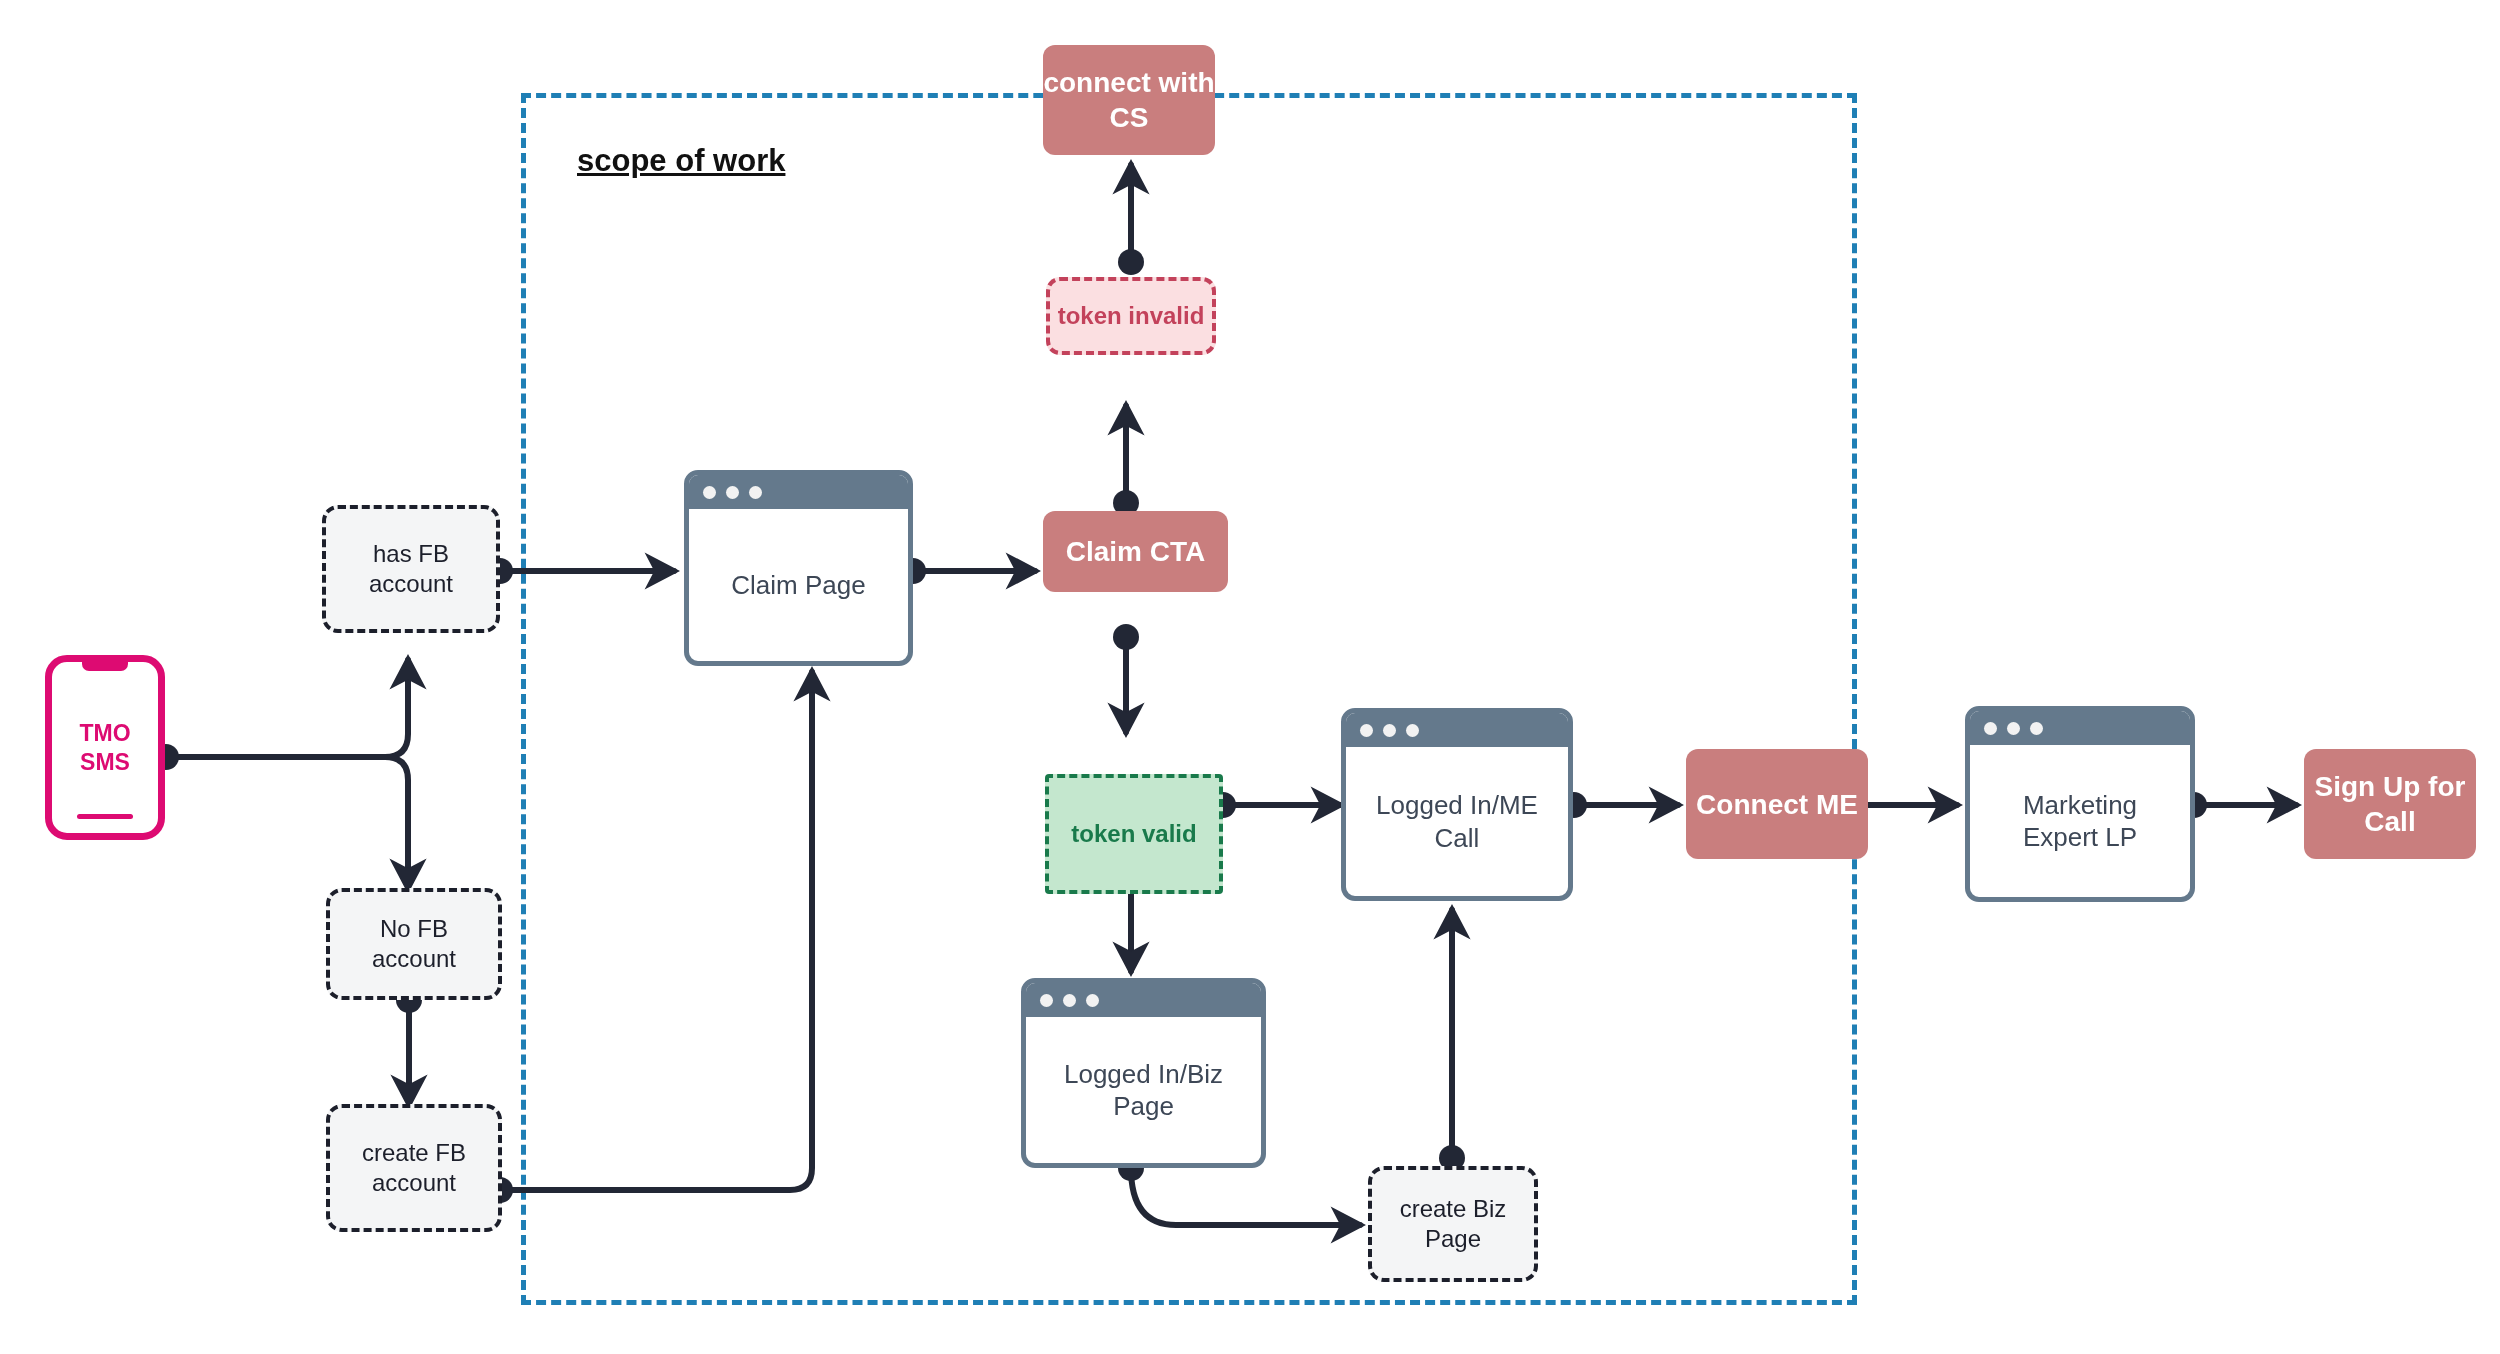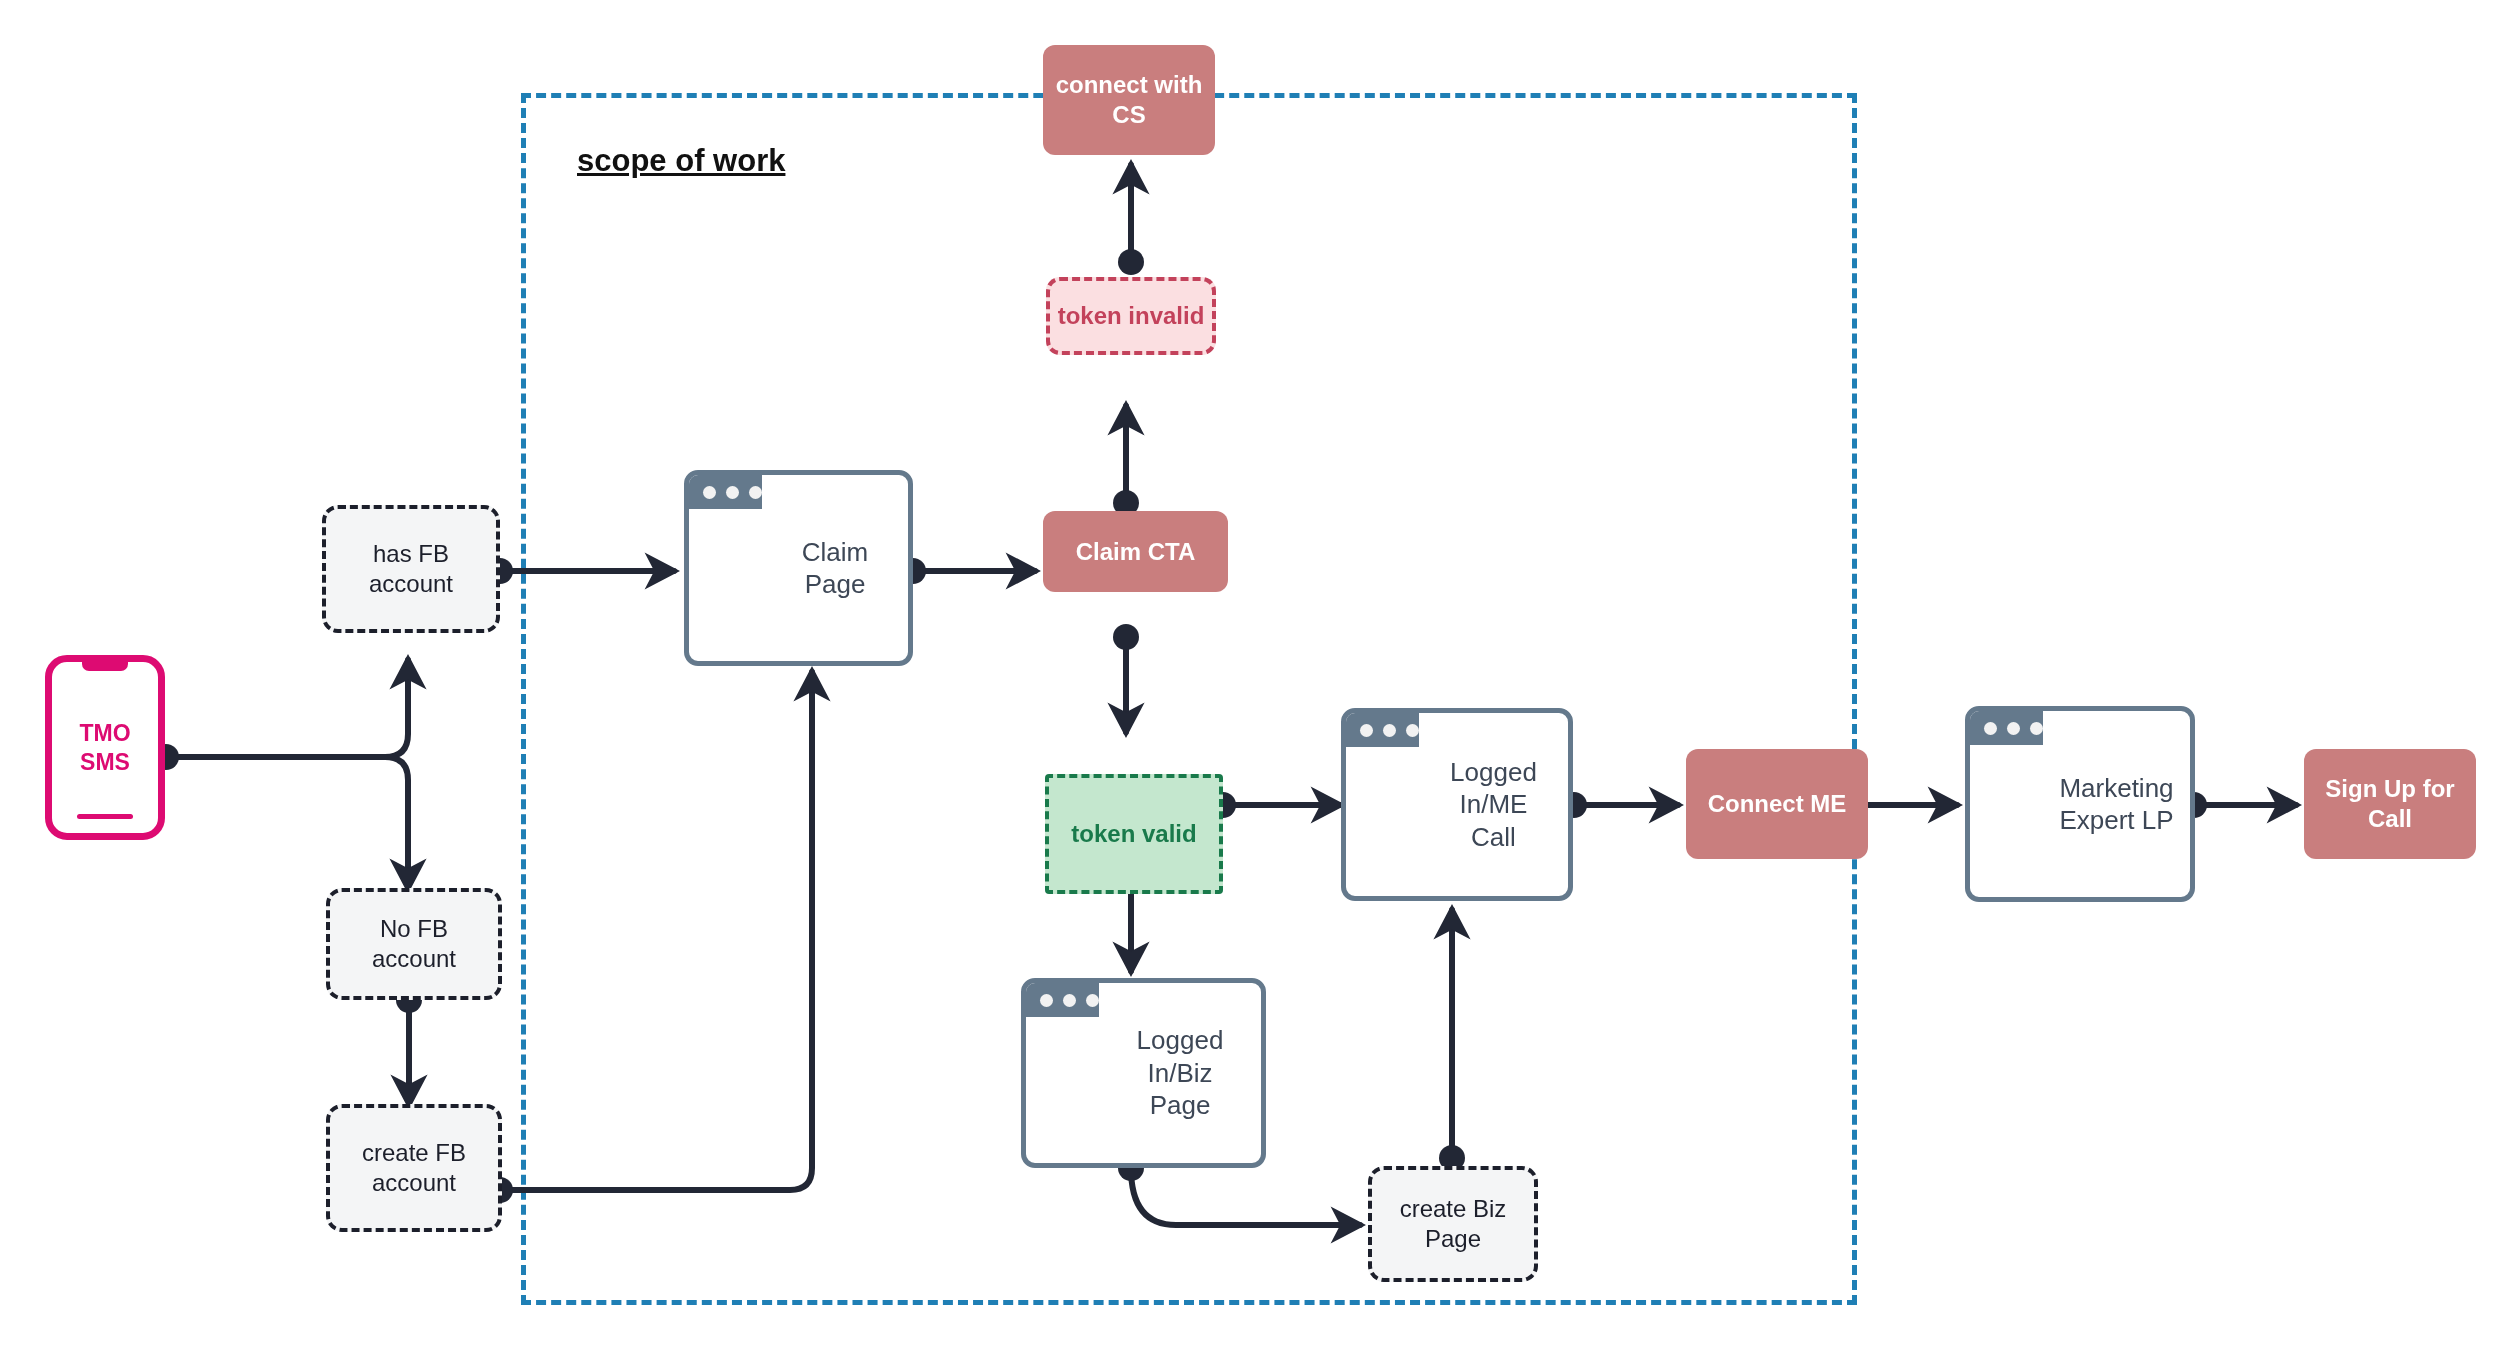--- a/index.html
+++ b/index.html
@@ -58,21 +58,21 @@
     border-radius: 16px;
     color: #1c1f2b;
     font-size: 24px;
   }
 
   
   .node.action {
     background: #c97e7e;
     border-radius: 12px;
     color: #ffffff;
-    font-size: 24px;
+    font-size: 28px;
     font-weight: bold;
   }
 
   
   .node.invalid {
     background: #fbdfe1;
     border: 4px dashed #c3425b;
     border-radius: 14px;
     color: #c3425b;
     font-size: 24px;
@@ -89,21 +89,21 @@
     font-weight: bold;
     margin-top: 32px;
   }
 
   
   .node.browser {
     background: #ffffff;
     border: 5px solid #64798c;
     border-radius: 14px;
     overflow: hidden;
-    flex-direction: row;
+    flex-direction: column;
     align-items: stretch;
     justify-content: flex-start;
   }
   .browser-bar {
     height: 34px;
     background: #64798c;
     display: flex;
     align-items: center;
     padding-left: 14px;
     gap: 10px;

